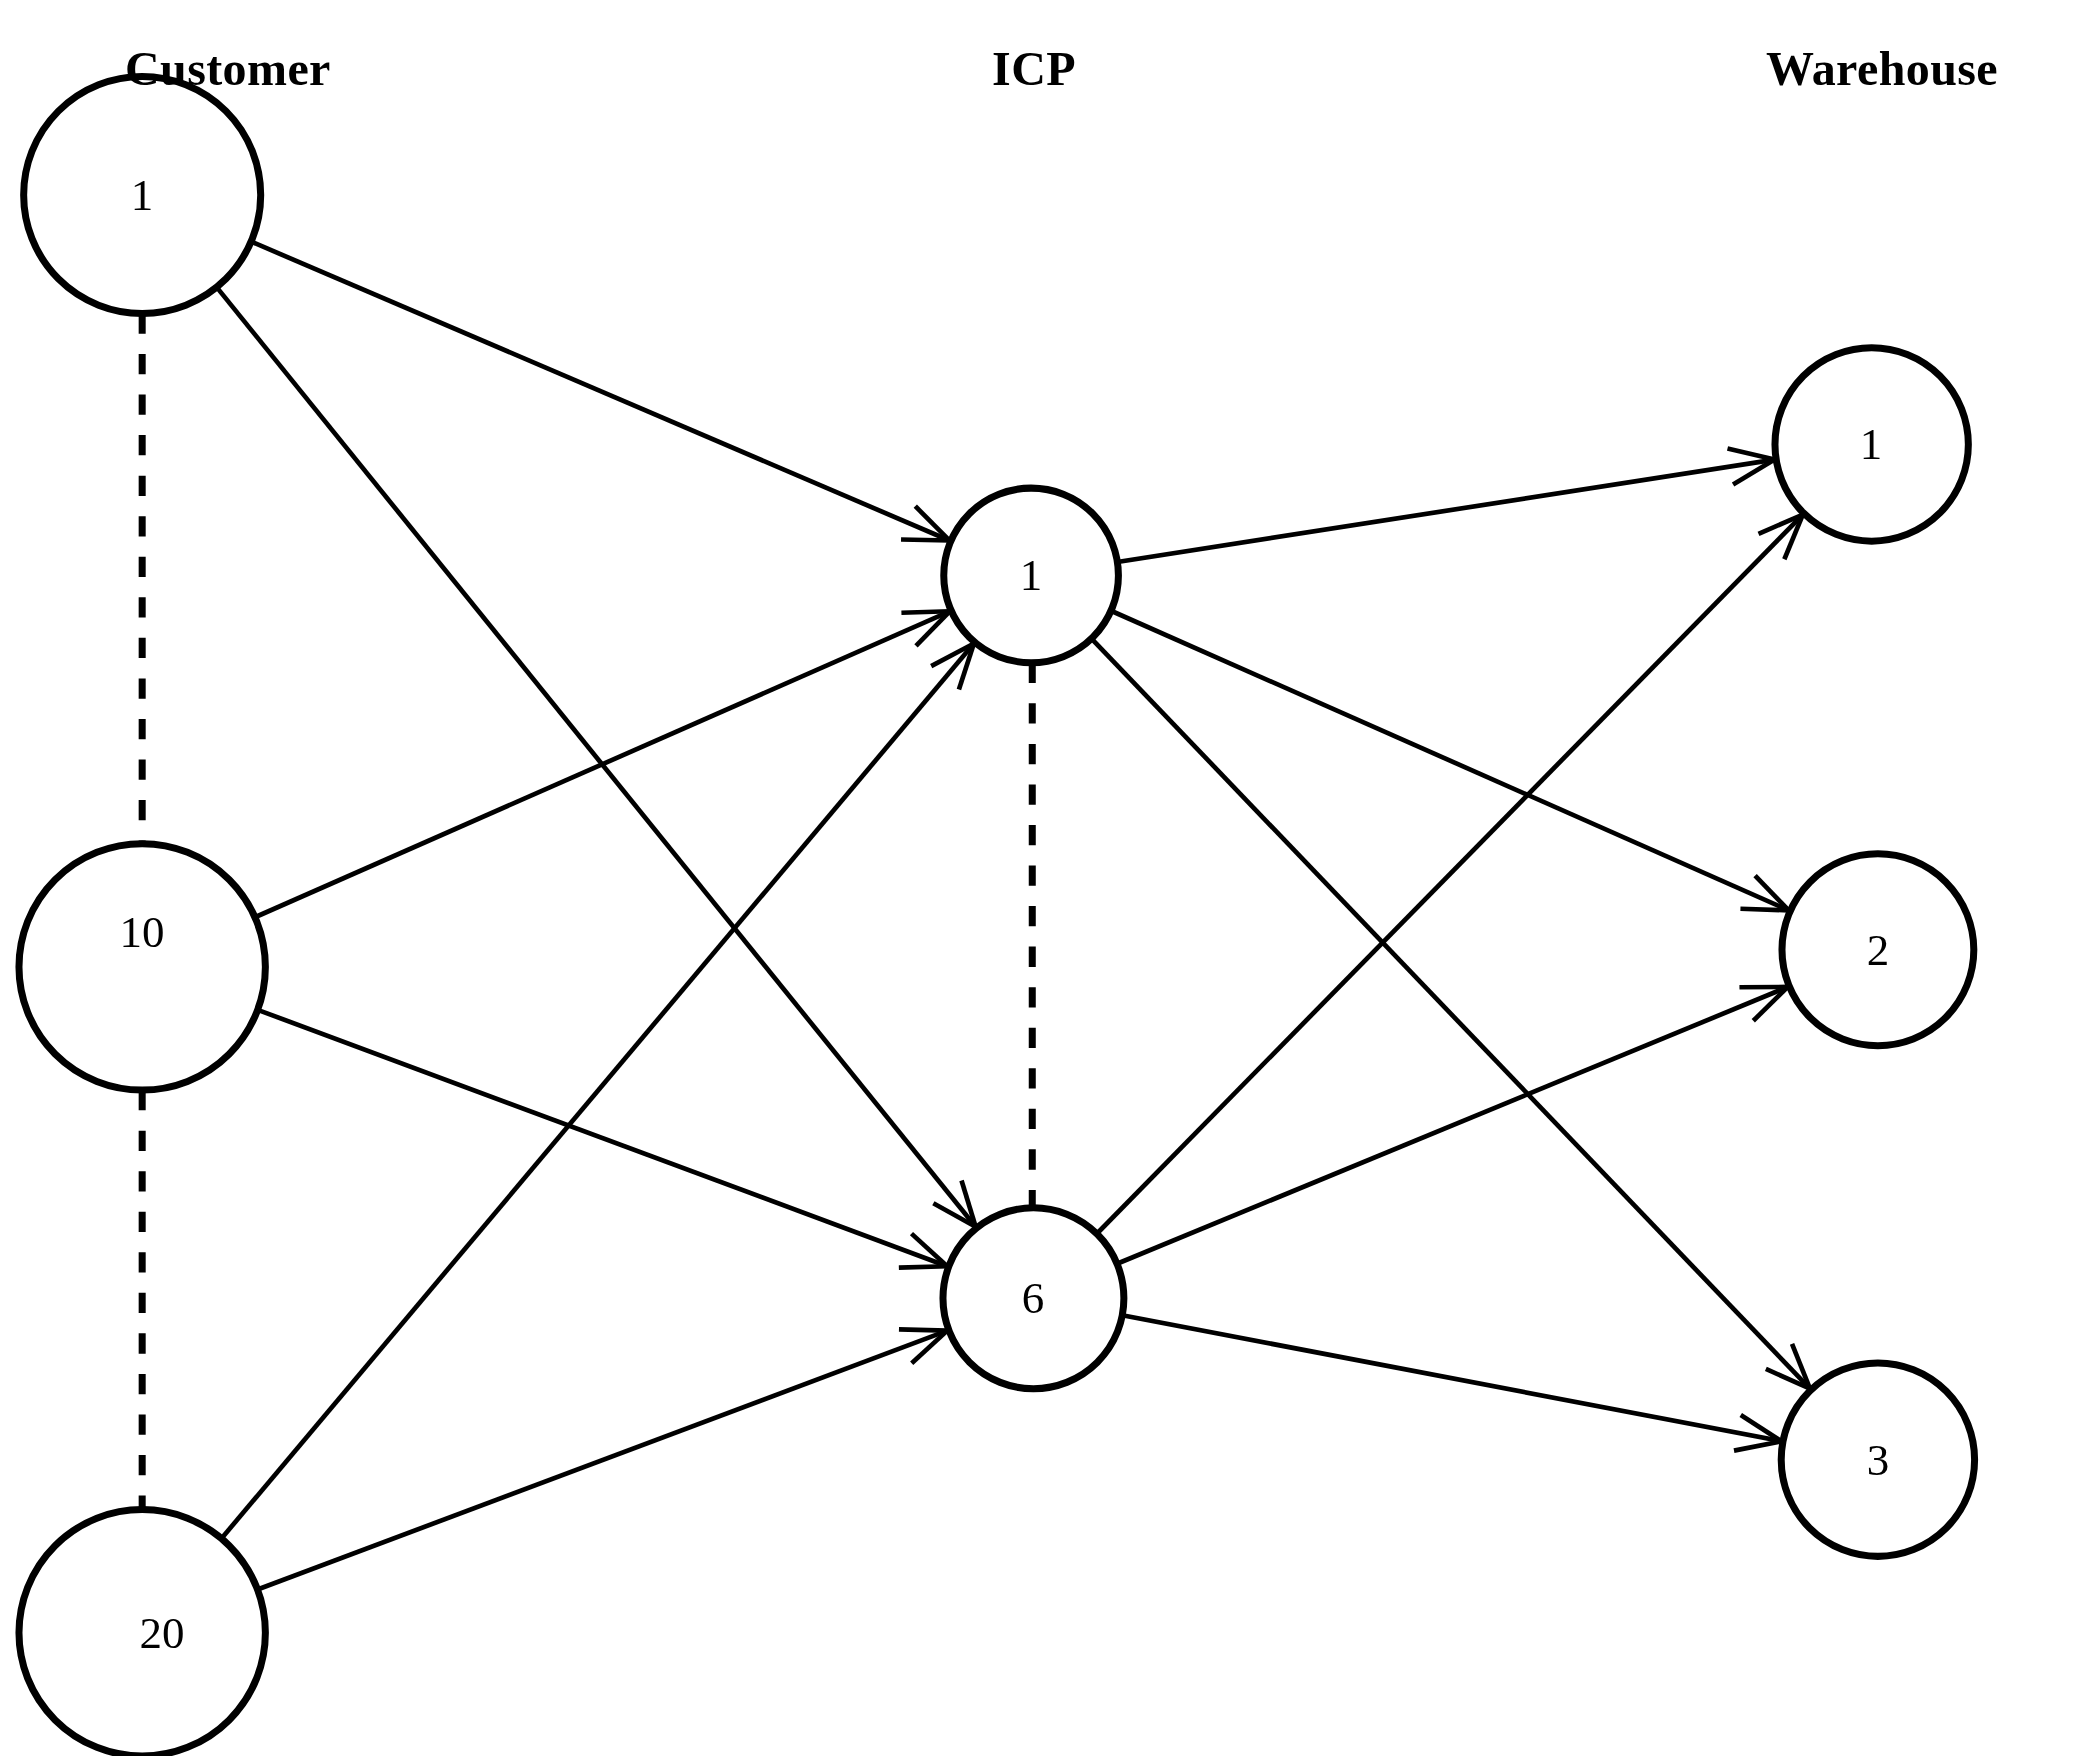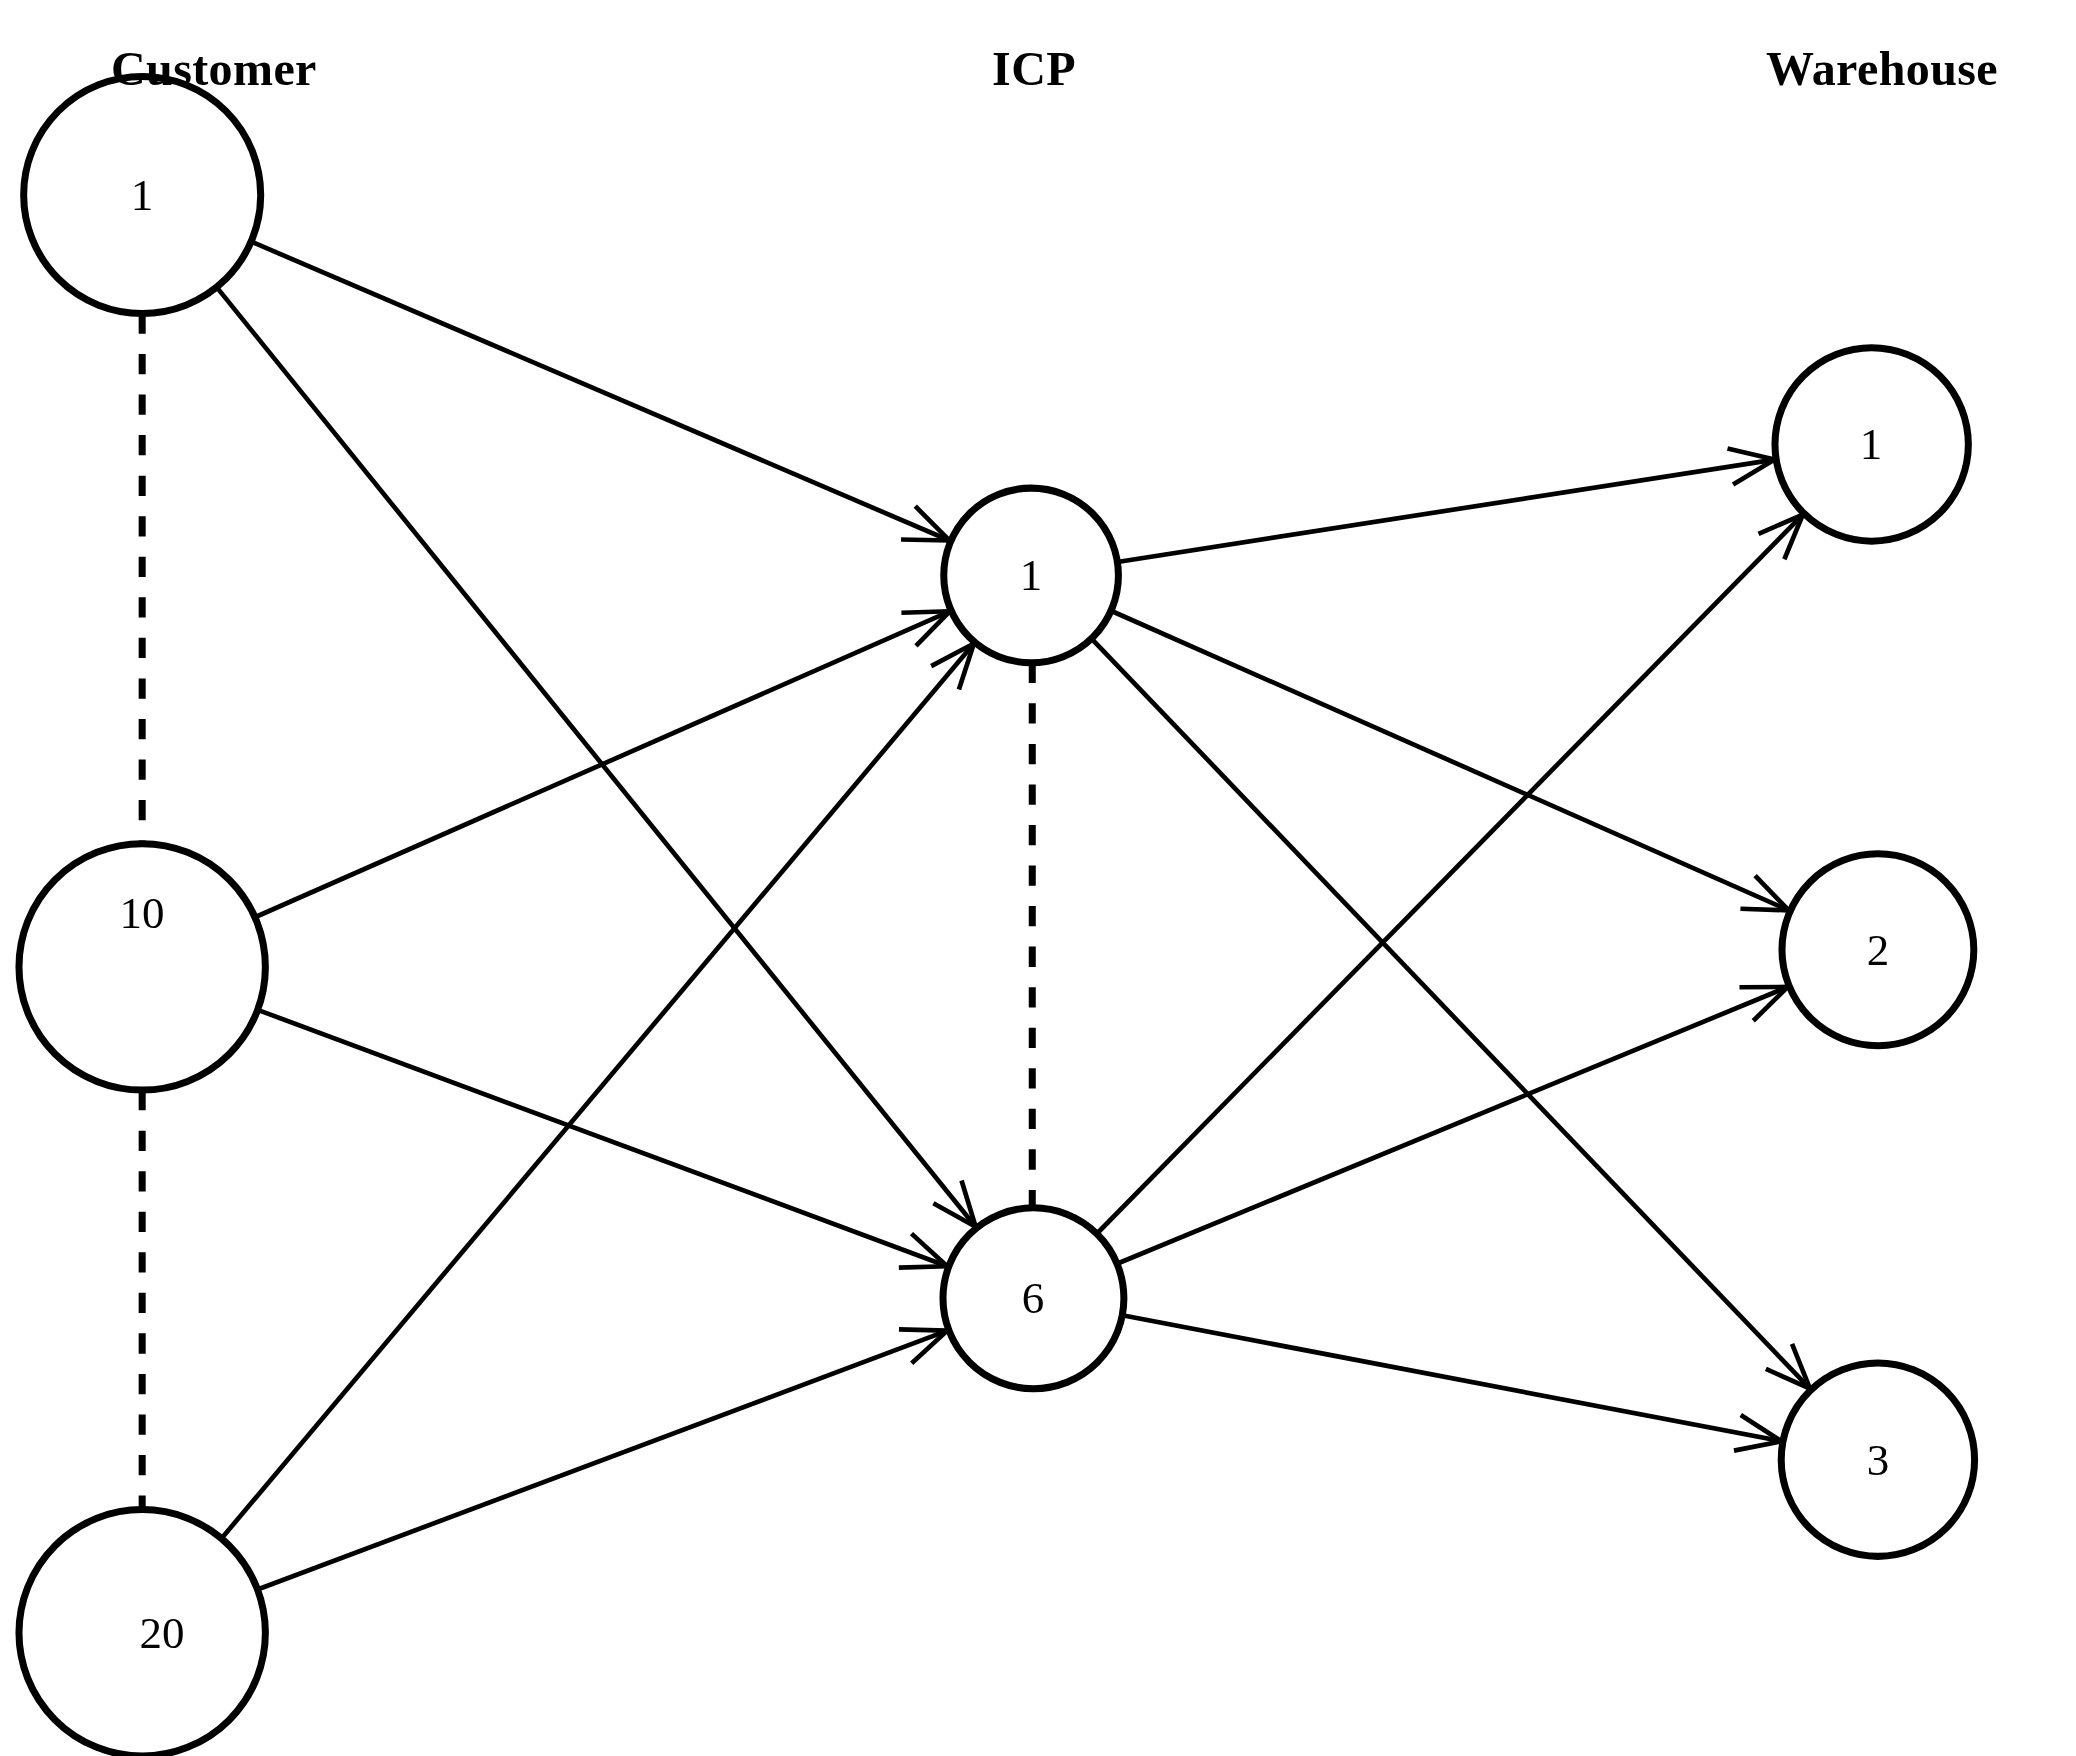--- a/index.html
+++ b/index.html
@@ -122,27 +122,27 @@
         <circle cx="182" cy="2094" r="158" fill="#ffffff" stroke="#000000" stroke-width="9"></circle>
         <circle cx="1322" cy="738" r="112" fill="#ffffff" stroke="#000000" stroke-width="9"></circle>
         <circle cx="1325" cy="1665" r="116" fill="#ffffff" stroke="#000000" stroke-width="9"></circle>
         <circle cx="2400" cy="570" r="124" fill="#ffffff" stroke="#000000" stroke-width="9"></circle>
         <circle cx="2408" cy="1218" r="123" fill="#ffffff" stroke="#000000" stroke-width="9"></circle>
         <circle cx="2408" cy="1872" r="124" fill="#ffffff" stroke="#000000" stroke-width="9"></circle>
       </g>
   </svg>
 
   <div id="headings-layer">
-      <div class="col-heading" style="left: 111px; top: 41px;">Customer</div>
+      <div class="col-heading" style="left: 125px; top: 41px;">Customer</div>
       <div class="col-heading" style="left: 1034px; top: 41px; transform: translateX(-50%);">ICP</div>
       <div class="col-heading" style="left: 1882px; top: 41px; transform: translateX(-50%);">Warehouse</div>
     </div>
   <div id="labels-layer">
       <div class="node-label" style="left: 142px; top: 195px;">1</div>
-      <div class="node-label" style="left: 142px; top: 913px;">10</div>
+      <div class="node-label" style="left: 142px; top: 932px;">10</div>
       <div class="node-label" style="left: 142px; top: 1633px; margin-left: 20px;">20</div>
       <div class="node-label" style="left: 1031px; top: 575px;">1</div>
       <div class="node-label" style="left: 1033px; top: 1298px;">6</div>
       <div class="node-label" style="left: 1871px; top: 444px;">1</div>
       <div class="node-label" style="left: 1878px; top: 950px;">2</div>
       <div class="node-label" style="left: 1878px; top: 1460px;">3</div>
     </div>
 
 </div>
 

